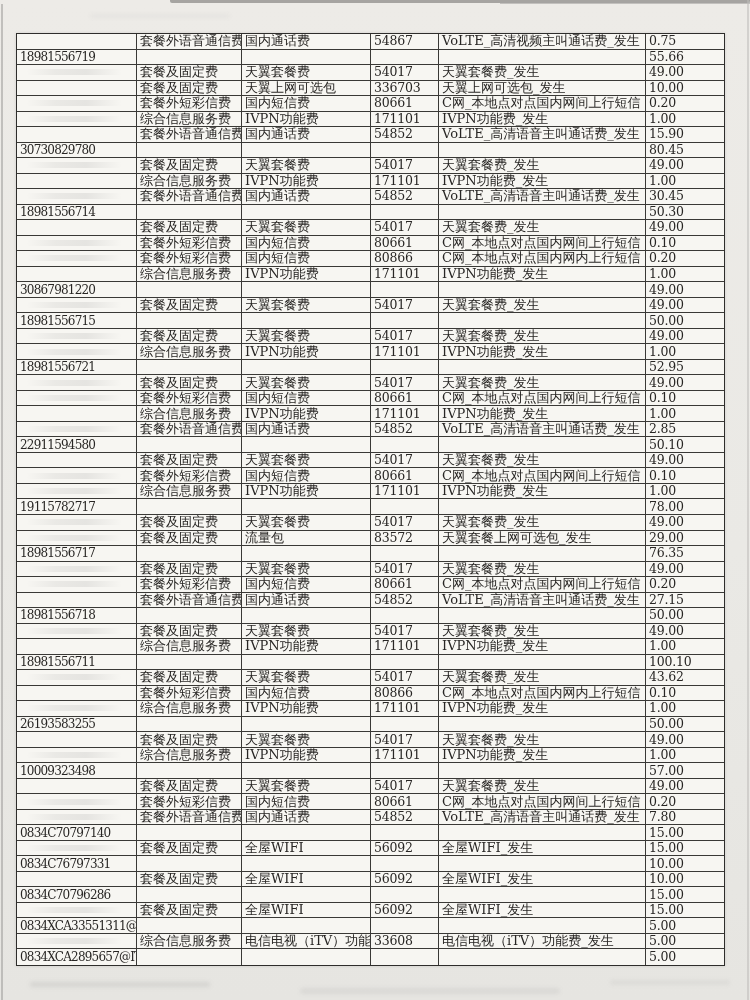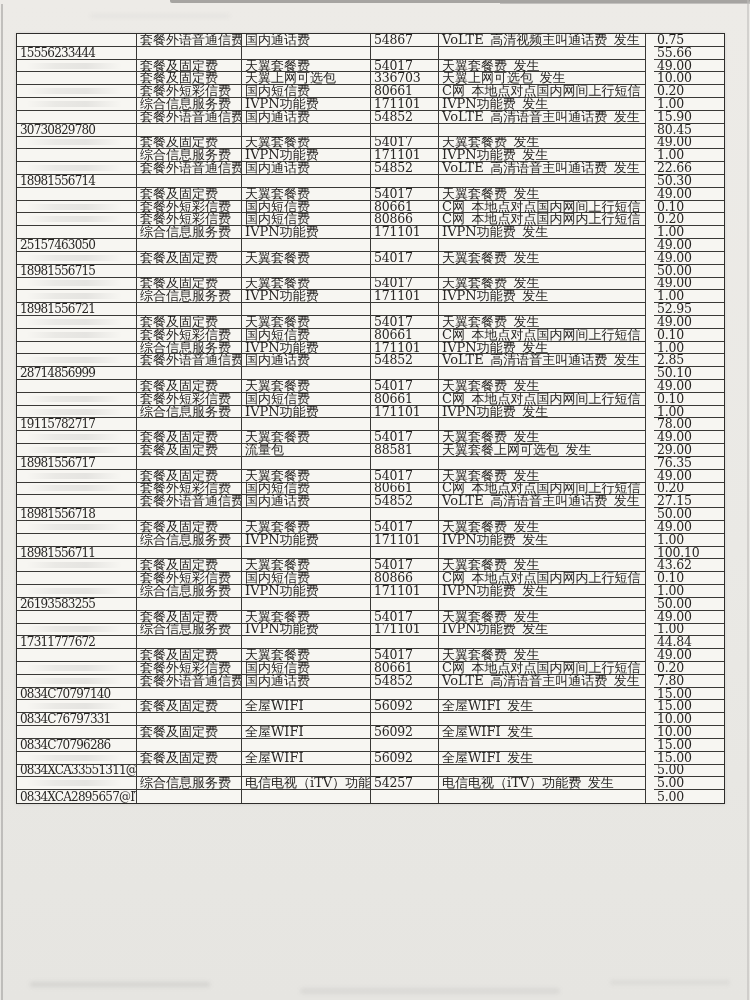--- a/index.html
+++ b/index.html
@@ -30,41 +30,41 @@
     background:#bdbcb9; opacity:.55;
   }
   .smudge { position:absolute; background:rgba(135,135,135,.18); filter:blur(2px); border-radius:3px; }
   .smudge.s1 { left:30px;  top:982px; width:180px; height:5px; }
   .smudge.s2 { left:300px; top:988px; width:260px; height:6px; opacity:.7; }
   .smudge.s3 { left:610px; top:980px; width:120px; height:5px; opacity:.6; }
   .smudge.s4 { left:90px;  top:14px;  width:140px; height:4px; opacity:.4; }
 
   
   #table-grid {
-    position:absolute; left:16px; top:33px; width:709px; height:771px;
+    position:absolute; left:16px; top:33px; width:709px; height:933px;
     box-sizing:border-box;
     display:grid;
     grid-template-columns:120px 105px 129px 68px 207px 1fr;
     grid-auto-rows:1fr;
     border:1.4px solid #2e2d2b;
     background:#f7f6f2;
     box-shadow:0 0 3px rgba(0,0,0,.12);
   }
   .row { display:contents; }
   .cell {
     box-sizing:border-box;
     border-right:1px solid #3a3936;
     border-bottom:1px solid #3a3936;
     padding:0 3px;
     font-size:13px; line-height:14px;
     color:#282624;
     white-space:nowrap; overflow:hidden;
     display:flex; align-items:center;
   }
-  .cell.c5 { border-right:none;margin-left:8px; }
+  .cell.c5 { border-right:none; }
   .row:last-child .cell { border-bottom:none; }
   .cell.c0 { font-size:12px; letter-spacing:-0.8px; }
   .cell.c3, .cell.c5 { font-size:12.5px; letter-spacing:-0.2px; }
   
   .cell.c0.ghost {
     background:linear-gradient(to right,
       transparent 8%, rgba(120,120,120,.10) 32%,
       rgba(120,120,120,.14) 58%, transparent 88%);
     background-size:100% 6px; background-repeat:no-repeat; background-position:center;
   }
@@ -77,73 +77,73 @@
   <div class="edge-top2"></div>
   <div class="edge-left"></div>
   <div class="edge-right"></div>
   <div class="smudge s1"></div>
   <div class="smudge s2"></div>
   <div class="smudge s3"></div>
   <div class="smudge s4"></div>
 
   <div id="table-grid">
       <div class="row"><div class="cell c0"></div><div class="cell c1">套餐外语音通信费</div><div class="cell c2">国内通话费</div><div class="cell c3">54867</div><div class="cell c4">VoLTE_高清视频主叫通话费_发生</div><div class="cell c5">0.75</div></div>
-      <div class="row"><div class="cell c0">15556233444</div><div class="cell c1"></div><div class="cell c2"></div><div class="cell c3"></div><div class="cell c4"></div><div class="cell c5">55.66</div></div>
+      <div class="row"><div class="cell c0">18981556719</div><div class="cell c1"></div><div class="cell c2"></div><div class="cell c3"></div><div class="cell c4"></div><div class="cell c5">55.66</div></div>
       <div class="row"><div class="cell c0 ghost"></div><div class="cell c1">套餐及固定费</div><div class="cell c2">天翼套餐费</div><div class="cell c3">54017</div><div class="cell c4">天翼套餐费_发生</div><div class="cell c5">49.00</div></div>
       <div class="row"><div class="cell c0"></div><div class="cell c1">套餐及固定费</div><div class="cell c2">天翼上网可选包</div><div class="cell c3">336703</div><div class="cell c4">天翼上网可选包_发生</div><div class="cell c5">10.00</div></div>
       <div class="row"><div class="cell c0 ghost"></div><div class="cell c1">套餐外短彩信费</div><div class="cell c2">国内短信费</div><div class="cell c3">80661</div><div class="cell c4">C网_本地点对点国内网间上行短信</div><div class="cell c5">0.20</div></div>
       <div class="row"><div class="cell c0 ghost"></div><div class="cell c1">综合信息服务费</div><div class="cell c2">IVPN功能费</div><div class="cell c3">171101</div><div class="cell c4">IVPN功能费_发生</div><div class="cell c5">1.00</div></div>
       <div class="row"><div class="cell c0"></div><div class="cell c1">套餐外语音通信费</div><div class="cell c2">国内通话费</div><div class="cell c3">54852</div><div class="cell c4">VoLTE_高清语音主叫通话费_发生</div><div class="cell c5">15.90</div></div>
       <div class="row"><div class="cell c0">30730829780</div><div class="cell c1"></div><div class="cell c2"></div><div class="cell c3"></div><div class="cell c4"></div><div class="cell c5">80.45</div></div>
       <div class="row"><div class="cell c0 ghost"></div><div class="cell c1">套餐及固定费</div><div class="cell c2">天翼套餐费</div><div class="cell c3">54017</div><div class="cell c4">天翼套餐费_发生</div><div class="cell c5">49.00</div></div>
       <div class="row"><div class="cell c0"></div><div class="cell c1">综合信息服务费</div><div class="cell c2">IVPN功能费</div><div class="cell c3">171101</div><div class="cell c4">IVPN功能费_发生</div><div class="cell c5">1.00</div></div>
-      <div class="row"><div class="cell c0 ghost"></div><div class="cell c1">套餐外语音通信费</div><div class="cell c2">国内通话费</div><div class="cell c3">54852</div><div class="cell c4">VoLTE_高清语音主叫通话费_发生</div><div class="cell c5">22.66</div></div>
+      <div class="row"><div class="cell c0 ghost"></div><div class="cell c1">套餐外语音通信费</div><div class="cell c2">国内通话费</div><div class="cell c3">54852</div><div class="cell c4">VoLTE_高清语音主叫通话费_发生</div><div class="cell c5">30.45</div></div>
       <div class="row"><div class="cell c0">18981556714</div><div class="cell c1"></div><div class="cell c2"></div><div class="cell c3"></div><div class="cell c4"></div><div class="cell c5">50.30</div></div>
       <div class="row"><div class="cell c0"></div><div class="cell c1">套餐及固定费</div><div class="cell c2">天翼套餐费</div><div class="cell c3">54017</div><div class="cell c4">天翼套餐费_发生</div><div class="cell c5">49.00</div></div>
       <div class="row"><div class="cell c0 ghost"></div><div class="cell c1">套餐外短彩信费</div><div class="cell c2">国内短信费</div><div class="cell c3">80661</div><div class="cell c4">C网_本地点对点国内网间上行短信</div><div class="cell c5">0.10</div></div>
       <div class="row"><div class="cell c0 ghost"></div><div class="cell c1">套餐外短彩信费</div><div class="cell c2">国内短信费</div><div class="cell c3">80866</div><div class="cell c4">C网_本地点对点国内网内上行短信</div><div class="cell c5">0.20</div></div>
       <div class="row"><div class="cell c0"></div><div class="cell c1">综合信息服务费</div><div class="cell c2">IVPN功能费</div><div class="cell c3">171101</div><div class="cell c4">IVPN功能费_发生</div><div class="cell c5">1.00</div></div>
-      <div class="row"><div class="cell c0">25157463050</div><div class="cell c1"></div><div class="cell c2"></div><div class="cell c3"></div><div class="cell c4"></div><div class="cell c5">49.00</div></div>
+      <div class="row"><div class="cell c0">30867981220</div><div class="cell c1"></div><div class="cell c2"></div><div class="cell c3"></div><div class="cell c4"></div><div class="cell c5">49.00</div></div>
       <div class="row"><div class="cell c0 ghost"></div><div class="cell c1">套餐及固定费</div><div class="cell c2">天翼套餐费</div><div class="cell c3">54017</div><div class="cell c4">天翼套餐费_发生</div><div class="cell c5">49.00</div></div>
       <div class="row"><div class="cell c0">18981556715</div><div class="cell c1"></div><div class="cell c2"></div><div class="cell c3"></div><div class="cell c4"></div><div class="cell c5">50.00</div></div>
       <div class="row"><div class="cell c0 ghost"></div><div class="cell c1">套餐及固定费</div><div class="cell c2">天翼套餐费</div><div class="cell c3">54017</div><div class="cell c4">天翼套餐费_发生</div><div class="cell c5">49.00</div></div>
       <div class="row"><div class="cell c0 ghost"></div><div class="cell c1">综合信息服务费</div><div class="cell c2">IVPN功能费</div><div class="cell c3">171101</div><div class="cell c4">IVPN功能费_发生</div><div class="cell c5">1.00</div></div>
       <div class="row"><div class="cell c0">18981556721</div><div class="cell c1"></div><div class="cell c2"></div><div class="cell c3"></div><div class="cell c4"></div><div class="cell c5">52.95</div></div>
       <div class="row"><div class="cell c0 ghost"></div><div class="cell c1">套餐及固定费</div><div class="cell c2">天翼套餐费</div><div class="cell c3">54017</div><div class="cell c4">天翼套餐费_发生</div><div class="cell c5">49.00</div></div>
       <div class="row"><div class="cell c0 ghost"></div><div class="cell c1">套餐外短彩信费</div><div class="cell c2">国内短信费</div><div class="cell c3">80661</div><div class="cell c4">C网_本地点对点国内网间上行短信</div><div class="cell c5">0.10</div></div>
       <div class="row"><div class="cell c0"></div><div class="cell c1">综合信息服务费</div><div class="cell c2">IVPN功能费</div><div class="cell c3">171101</div><div class="cell c4">IVPN功能费_发生</div><div class="cell c5">1.00</div></div>
       <div class="row"><div class="cell c0 ghost"></div><div class="cell c1">套餐外语音通信费</div><div class="cell c2">国内通话费</div><div class="cell c3">54852</div><div class="cell c4">VoLTE_高清语音主叫通话费_发生</div><div class="cell c5">2.85</div></div>
-      <div class="row"><div class="cell c0">28714856999</div><div class="cell c1"></div><div class="cell c2"></div><div class="cell c3"></div><div class="cell c4"></div><div class="cell c5">50.10</div></div>
+      <div class="row"><div class="cell c0">22911594580</div><div class="cell c1"></div><div class="cell c2"></div><div class="cell c3"></div><div class="cell c4"></div><div class="cell c5">50.10</div></div>
       <div class="row"><div class="cell c0"></div><div class="cell c1">套餐及固定费</div><div class="cell c2">天翼套餐费</div><div class="cell c3">54017</div><div class="cell c4">天翼套餐费_发生</div><div class="cell c5">49.00</div></div>
       <div class="row"><div class="cell c0 ghost"></div><div class="cell c1">套餐外短彩信费</div><div class="cell c2">国内短信费</div><div class="cell c3">80661</div><div class="cell c4">C网_本地点对点国内网间上行短信</div><div class="cell c5">0.10</div></div>
       <div class="row"><div class="cell c0 ghost"></div><div class="cell c1">综合信息服务费</div><div class="cell c2">IVPN功能费</div><div class="cell c3">171101</div><div class="cell c4">IVPN功能费_发生</div><div class="cell c5">1.00</div></div>
       <div class="row"><div class="cell c0">19115782717</div><div class="cell c1"></div><div class="cell c2"></div><div class="cell c3"></div><div class="cell c4"></div><div class="cell c5">78.00</div></div>
       <div class="row"><div class="cell c0 ghost"></div><div class="cell c1">套餐及固定费</div><div class="cell c2">天翼套餐费</div><div class="cell c3">54017</div><div class="cell c4">天翼套餐费_发生</div><div class="cell c5">49.00</div></div>
-      <div class="row"><div class="cell c0 ghost"></div><div class="cell c1">套餐及固定费</div><div class="cell c2">流量包</div><div class="cell c3">88581</div><div class="cell c4">天翼套餐上网可选包_发生</div><div class="cell c5">29.00</div></div>
+      <div class="row"><div class="cell c0 ghost"></div><div class="cell c1">套餐及固定费</div><div class="cell c2">流量包</div><div class="cell c3">83572</div><div class="cell c4">天翼套餐上网可选包_发生</div><div class="cell c5">29.00</div></div>
       <div class="row"><div class="cell c0">18981556717</div><div class="cell c1"></div><div class="cell c2"></div><div class="cell c3"></div><div class="cell c4"></div><div class="cell c5">76.35</div></div>
       <div class="row"><div class="cell c0 ghost"></div><div class="cell c1">套餐及固定费</div><div class="cell c2">天翼套餐费</div><div class="cell c3">54017</div><div class="cell c4">天翼套餐费_发生</div><div class="cell c5">49.00</div></div>
       <div class="row"><div class="cell c0 ghost"></div><div class="cell c1">套餐外短彩信费</div><div class="cell c2">国内短信费</div><div class="cell c3">80661</div><div class="cell c4">C网_本地点对点国内网间上行短信</div><div class="cell c5">0.20</div></div>
       <div class="row"><div class="cell c0"></div><div class="cell c1">套餐外语音通信费</div><div class="cell c2">国内通话费</div><div class="cell c3">54852</div><div class="cell c4">VoLTE_高清语音主叫通话费_发生</div><div class="cell c5">27.15</div></div>
       <div class="row"><div class="cell c0">18981556718</div><div class="cell c1"></div><div class="cell c2"></div><div class="cell c3"></div><div class="cell c4"></div><div class="cell c5">50.00</div></div>
       <div class="row"><div class="cell c0 ghost"></div><div class="cell c1">套餐及固定费</div><div class="cell c2">天翼套餐费</div><div class="cell c3">54017</div><div class="cell c4">天翼套餐费_发生</div><div class="cell c5">49.00</div></div>
       <div class="row"><div class="cell c0"></div><div class="cell c1">综合信息服务费</div><div class="cell c2">IVPN功能费</div><div class="cell c3">171101</div><div class="cell c4">IVPN功能费_发生</div><div class="cell c5">1.00</div></div>
       <div class="row"><div class="cell c0">18981556711</div><div class="cell c1"></div><div class="cell c2"></div><div class="cell c3"></div><div class="cell c4"></div><div class="cell c5">100.10</div></div>
       <div class="row"><div class="cell c0 ghost"></div><div class="cell c1">套餐及固定费</div><div class="cell c2">天翼套餐费</div><div class="cell c3">54017</div><div class="cell c4">天翼套餐费_发生</div><div class="cell c5">43.62</div></div>
       <div class="row"><div class="cell c0"></div><div class="cell c1">套餐外短彩信费</div><div class="cell c2">国内短信费</div><div class="cell c3">80866</div><div class="cell c4">C网_本地点对点国内网内上行短信</div><div class="cell c5">0.10</div></div>
       <div class="row"><div class="cell c0 ghost"></div><div class="cell c1">综合信息服务费</div><div class="cell c2">IVPN功能费</div><div class="cell c3">171101</div><div class="cell c4">IVPN功能费_发生</div><div class="cell c5">1.00</div></div>
       <div class="row"><div class="cell c0">26193583255</div><div class="cell c1"></div><div class="cell c2"></div><div class="cell c3"></div><div class="cell c4"></div><div class="cell c5">50.00</div></div>
       <div class="row"><div class="cell c0"></div><div class="cell c1">套餐及固定费</div><div class="cell c2">天翼套餐费</div><div class="cell c3">54017</div><div class="cell c4">天翼套餐费_发生</div><div class="cell c5">49.00</div></div>
       <div class="row"><div class="cell c0 ghost"></div><div class="cell c1">综合信息服务费</div><div class="cell c2">IVPN功能费</div><div class="cell c3">171101</div><div class="cell c4">IVPN功能费_发生</div><div class="cell c5">1.00</div></div>
-      <div class="row"><div class="cell c0">17311777672</div><div class="cell c1"></div><div class="cell c2"></div><div class="cell c3"></div><div class="cell c4"></div><div class="cell c5">44.84</div></div>
+      <div class="row"><div class="cell c0">10009323498</div><div class="cell c1"></div><div class="cell c2"></div><div class="cell c3"></div><div class="cell c4"></div><div class="cell c5">57.00</div></div>
       <div class="row"><div class="cell c0"></div><div class="cell c1">套餐及固定费</div><div class="cell c2">天翼套餐费</div><div class="cell c3">54017</div><div class="cell c4">天翼套餐费_发生</div><div class="cell c5">49.00</div></div>
       <div class="row"><div class="cell c0 ghost"></div><div class="cell c1">套餐外短彩信费</div><div class="cell c2">国内短信费</div><div class="cell c3">80661</div><div class="cell c4">C网_本地点对点国内网间上行短信</div><div class="cell c5">0.20</div></div>
       <div class="row"><div class="cell c0 ghost"></div><div class="cell c1">套餐外语音通信费</div><div class="cell c2">国内通话费</div><div class="cell c3">54852</div><div class="cell c4">VoLTE_高清语音主叫通话费_发生</div><div class="cell c5">7.80</div></div>
       <div class="row"><div class="cell c0">0834C70797140</div><div class="cell c1"></div><div class="cell c2"></div><div class="cell c3"></div><div class="cell c4"></div><div class="cell c5">15.00</div></div>
       <div class="row"><div class="cell c0 ghost"></div><div class="cell c1">套餐及固定费</div><div class="cell c2">全屋WIFI</div><div class="cell c3">56092</div><div class="cell c4">全屋WIFI_发生</div><div class="cell c5">15.00</div></div>
       <div class="row"><div class="cell c0">0834C76797331</div><div class="cell c1"></div><div class="cell c2"></div><div class="cell c3"></div><div class="cell c4"></div><div class="cell c5">10.00</div></div>
       <div class="row"><div class="cell c0"></div><div class="cell c1">套餐及固定费</div><div class="cell c2">全屋WIFI</div><div class="cell c3">56092</div><div class="cell c4">全屋WIFI_发生</div><div class="cell c5">10.00</div></div>
       <div class="row"><div class="cell c0">0834C70796286</div><div class="cell c1"></div><div class="cell c2"></div><div class="cell c3"></div><div class="cell c4"></div><div class="cell c5">15.00</div></div>
       <div class="row"><div class="cell c0 ghost"></div><div class="cell c1">套餐及固定费</div><div class="cell c2">全屋WIFI</div><div class="cell c3">56092</div><div class="cell c4">全屋WIFI_发生</div><div class="cell c5">15.00</div></div>
       <div class="row"><div class="cell c0">0834XCA33551311@IT</div><div class="cell c1"></div><div class="cell c2"></div><div class="cell c3"></div><div class="cell c4"></div><div class="cell c5">5.00</div></div>
-      <div class="row"><div class="cell c0 ghost"></div><div class="cell c1">综合信息服务费</div><div class="cell c2">电信电视（iTV）功能</div><div class="cell c3">54257</div><div class="cell c4">电信电视（iTV）功能费_发生</div><div class="cell c5">5.00</div></div>
+      <div class="row"><div class="cell c0 ghost"></div><div class="cell c1">综合信息服务费</div><div class="cell c2">电信电视（iTV）功能</div><div class="cell c3">33608</div><div class="cell c4">电信电视（iTV）功能费_发生</div><div class="cell c5">5.00</div></div>
       <div class="row"><div class="cell c0">0834XCA2895657@ITV</div><div class="cell c1"></div><div class="cell c2"></div><div class="cell c3"></div><div class="cell c4"></div><div class="cell c5">5.00</div></div>
     </div>
 </div>
 
 </body></html>

